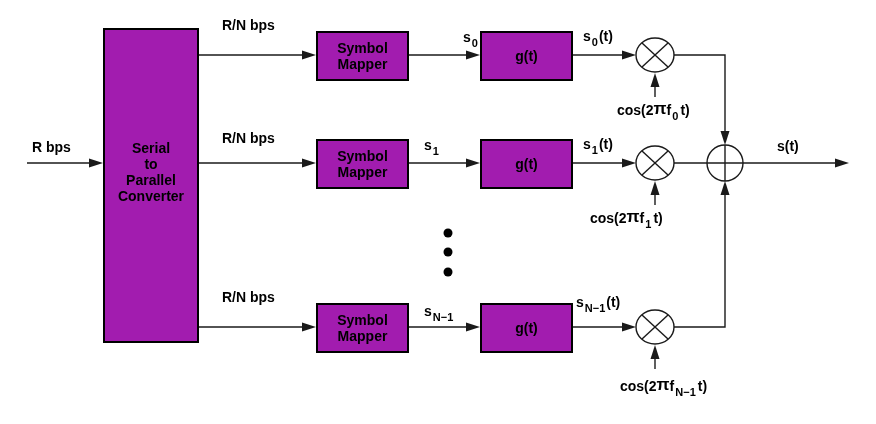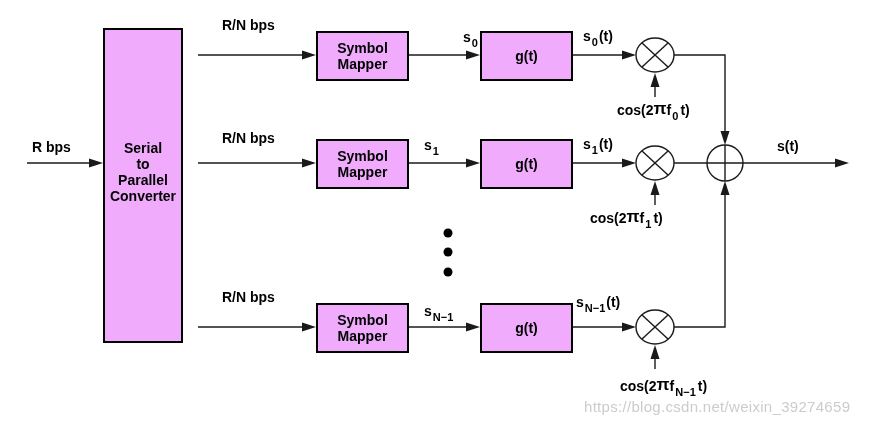--- a/index.html
+++ b/index.html
@@ -1,19 +1,19 @@
 <!DOCTYPE html>
 <html><head>
 <meta charset="utf-8">
 <style>
   html,body{margin:0;padding:0;background:#fff;}
   .stage{position:relative;width:876px;height:424px;background:#fff;overflow:hidden;
          font-family:"Liberation Sans",sans-serif;}
   .stage svg{position:absolute;left:0;top:0;}
-  .box{position:absolute;box-sizing:border-box;border:2px solid #000;background:#f0abfc;
+  .box{position:absolute;box-sizing:border-box;border:2px solid #000;background:#a21caf;
        display:flex;align-items:center;justify-content:center;text-align:center;
        font:bold 14px/16px "Liberation Sans",sans-serif;color:#000;}
   .box .inner{display:block;}
   .spbox .inner{transform:translateY(-14px);}
   .lbl{position:absolute;font:bold 14px "Liberation Sans",sans-serif;color:#000;
        white-space:nowrap;}
   .sb{font-size:11px;position:relative;top:5px;margin:0 1px;}
   .cos .sb{margin:0 2px 0 1px;}
   .pi{font-size:17px;position:relative;top:-1px;}
   .watermark{position:absolute;font:15px "Liberation Sans",sans-serif;color:#cccccc;
@@ -93,21 +93,21 @@
       <line x1="707" y1="163" x2="743" y2="163"></line>
     </g>
 
     <g fill="#000">
       <circle cx="448" cy="233" r="4.5"></circle>
       <circle cx="448" cy="252" r="4.5"></circle>
       <circle cx="448" cy="272" r="4.5"></circle>
     </g>
   </svg>
 
-  <div class="box spbox" style="left:103px;top:28px;width:80px;height:315px;">
+  <div class="box spbox" style="left:103px;top:28px;width:96px;height:315px;">
     <span class="inner">
       <span style="display:block">Serial</span>
       <span style="display:block">to</span>
       <span style="display:block">Parallel</span>
       <span style="display:block">Converter</span>
     </span>
   </div>
 
   <div class="box" style="left:316px;top:31px;width:93px;height:50px;">
     <span class="inner">
@@ -150,14 +150,13 @@
   <div class="lbl" style="left:583px;top:28px;"><span>s</span><span class="sb">0</span><span>(t)</span></div>
   <div class="lbl" style="left:583px;top:136px;"><span>s</span><span class="sb">1</span><span>(t)</span></div>
   <div class="lbl" style="left:576px;top:294px;"><span>s</span><span class="sb">N−1</span><span>(t)</span></div>
 
   <div class="lbl cos" style="left:617px;top:100px;"><span>cos(2</span><span class="pi">π</span><span>f</span><span class="sb">0</span><span>t)</span></div>
   <div class="lbl cos" style="left:590px;top:208px;"><span>cos(2</span><span class="pi">π</span><span>f</span><span class="sb">1</span><span>t)</span></div>
   <div class="lbl cos" style="left:620px;top:376px;"><span>cos(2</span><span class="pi">π</span><span>f</span><span class="sb">N−1</span><span>t)</span></div>
 
   <div class="lbl" style="left:777px;top:138px;text-align:right;">s(t)</div>
 
-  <div class="watermark" style="left:584px;top:398px;">https://blog.csdn.net/weixin_39274659</div>
 </div>
 
 </body></html>

